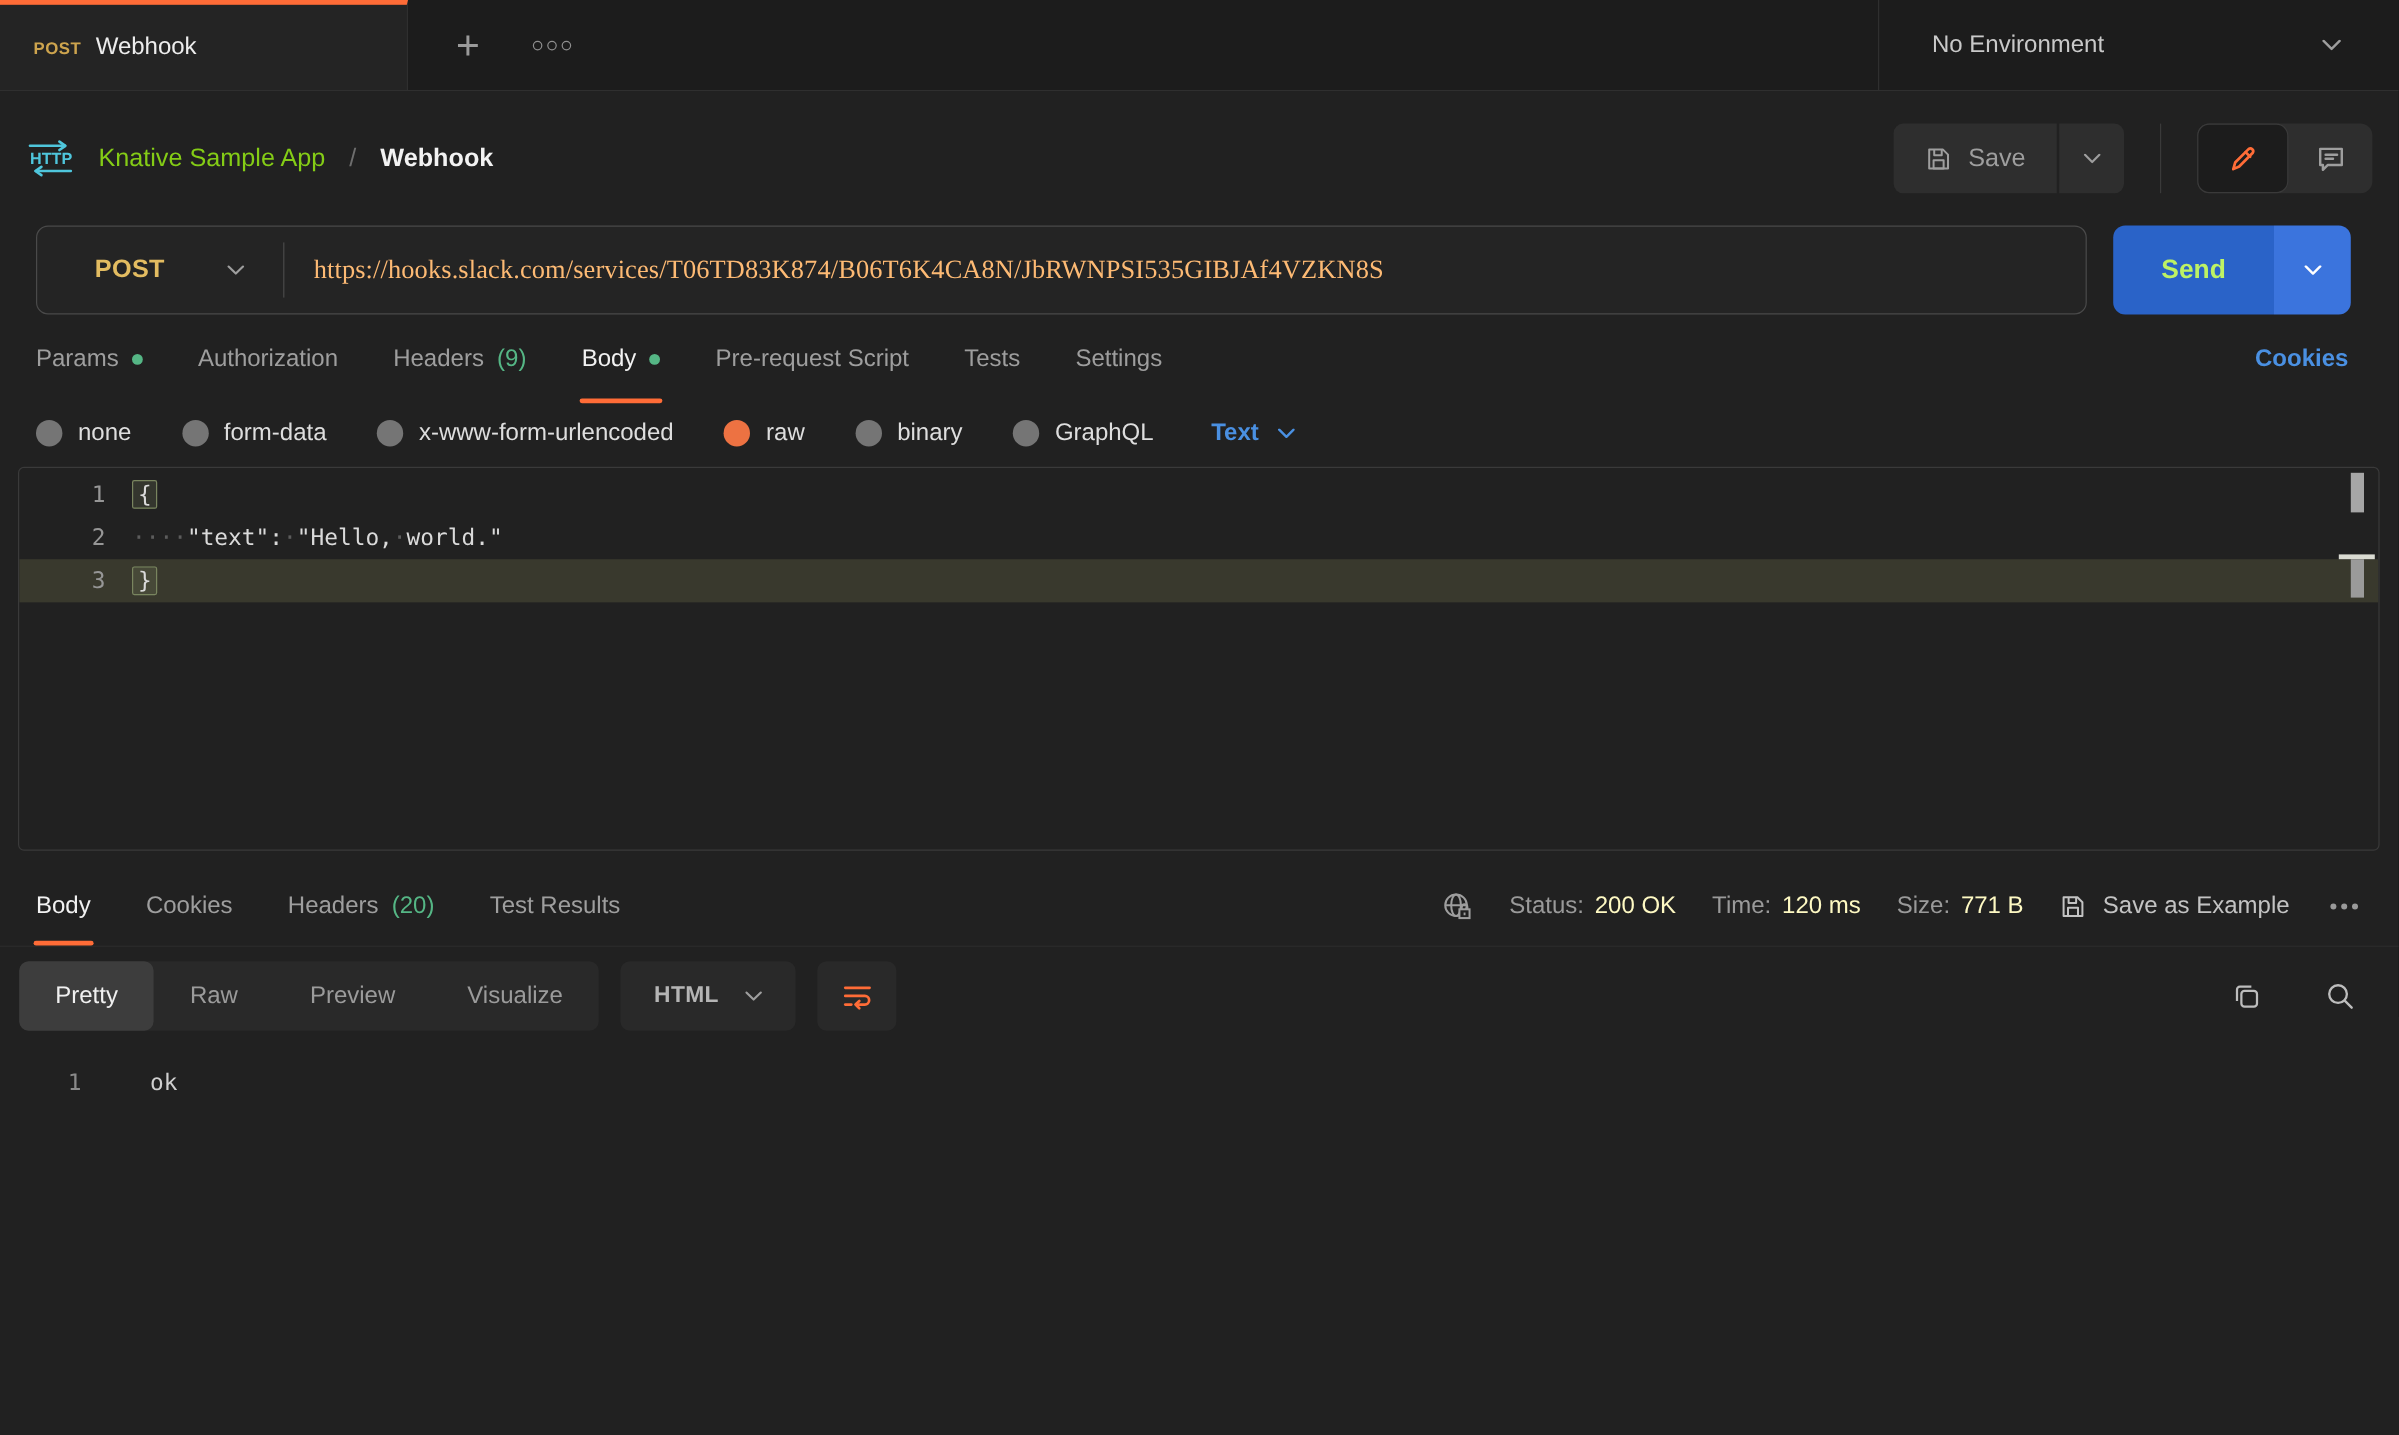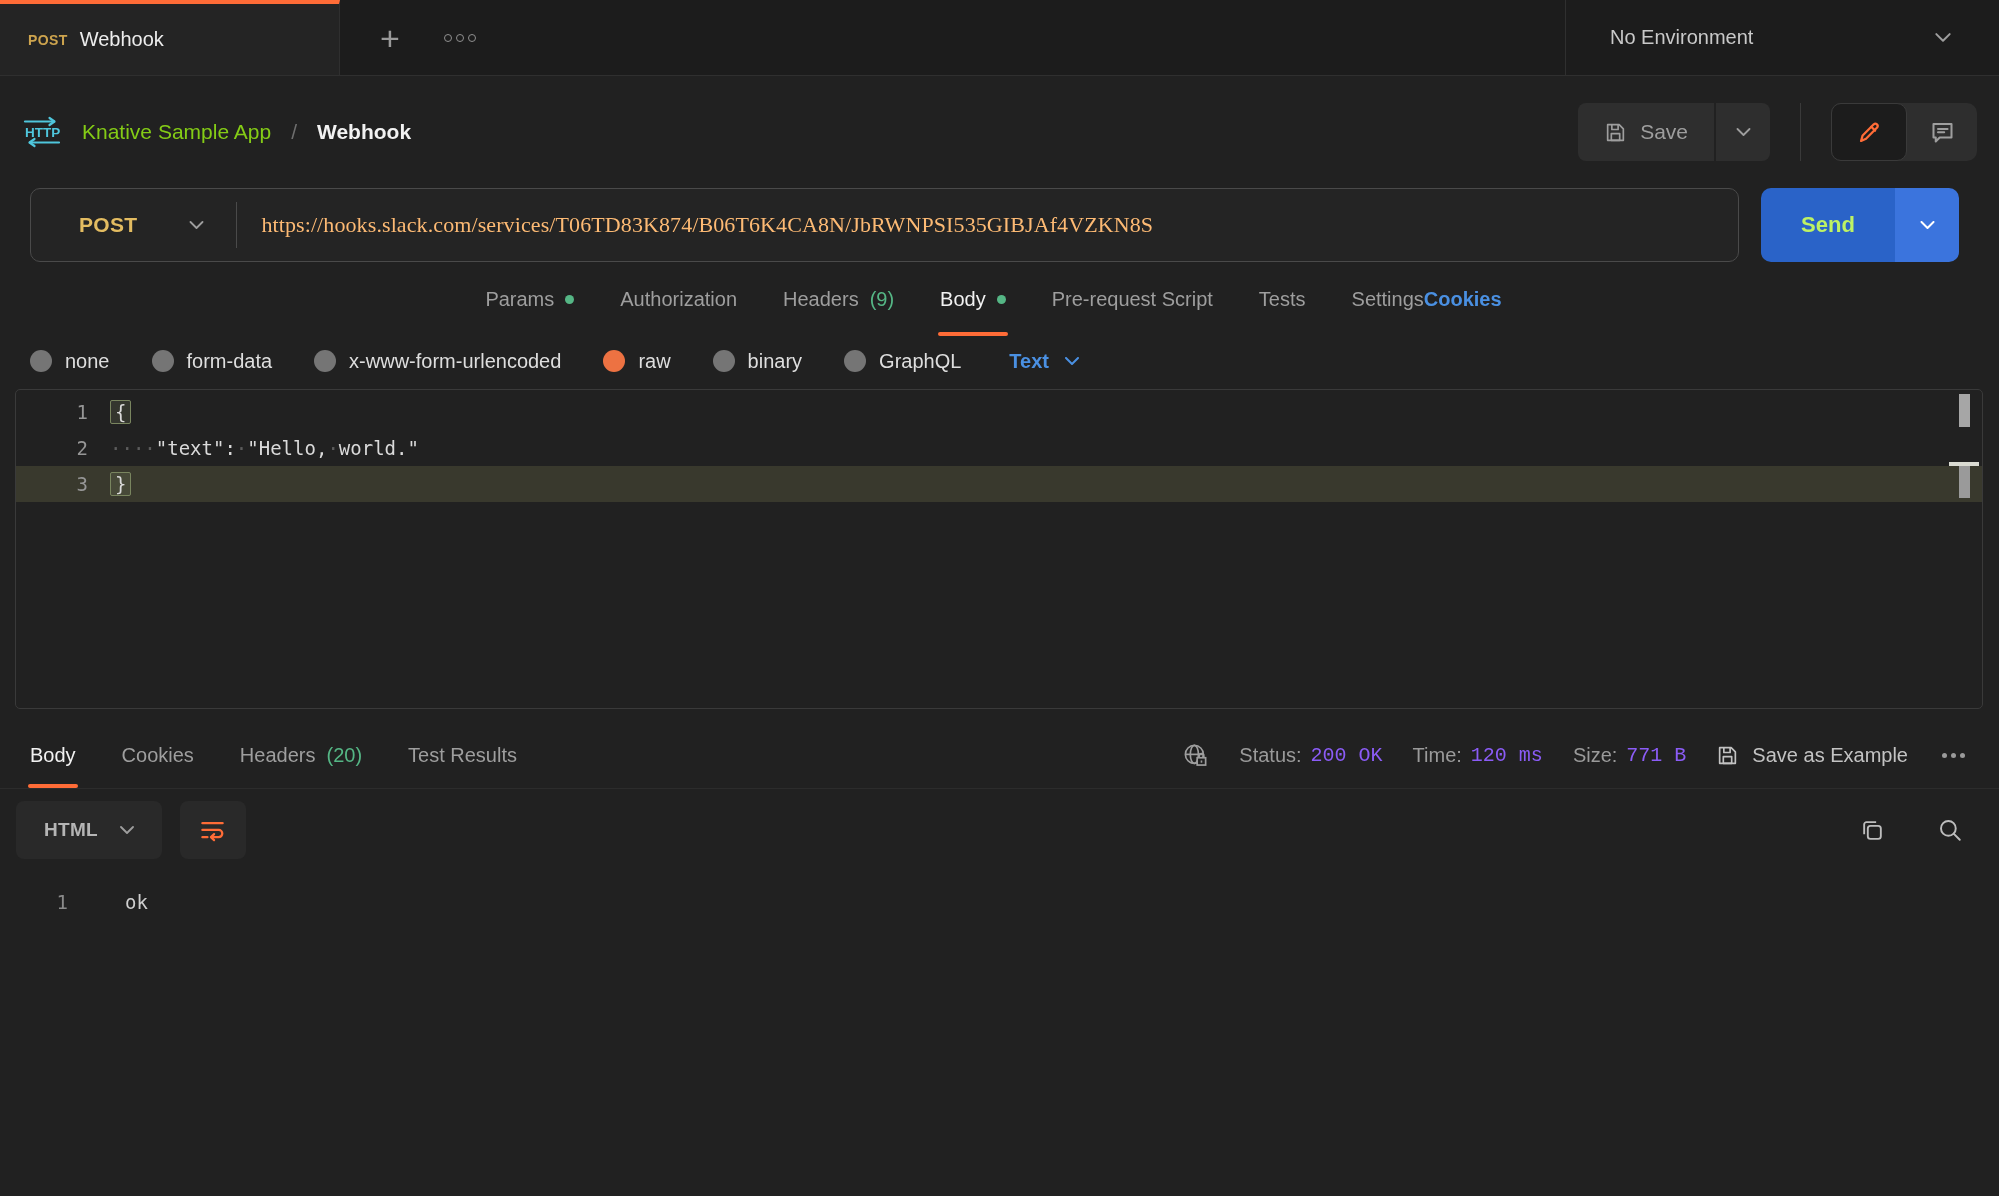--- a/index.html
+++ b/index.html
@@ -51,21 +51,21 @@
   .url-sep { width:1px; height:46px; background:#4a4a4a; }
   .url-input { flex:1; background:transparent; border:none; outline:none; color:#fdba74; font-size:22px;
         padding:0 24px; font-family:Liberation Serif, serif; letter-spacing:.1px; }
   .send-split { display:flex; }
   .btn-send { width:134px; height:74px; background:#2a63c8; border:none; border-radius:10px 0 0 10px; color:#bef264;
         font-size:22px; font-weight:bold; cursor:pointer; font-family:inherit; }
   .btn-send-chev { width:64px; height:74px; background:#3b74dd; border:none; border-radius:0 10px 10px 0;
         display:flex; align-items:center; justify-content:center; color:#fff; cursor:pointer; }
 
   
-  .req-tabs { display:flex; align-items:stretch; justify-content:center; padding:0 42px 0 30px; height:74px; }
+  .req-tabs { display:flex; align-items:stretch; justify-content:space-between; padding:0 42px 0 30px; height:74px; }
   .req-tabs-left { display:flex; gap:46px; }
   .rtab { position:relative; display:flex; align-items:center; gap:11px; font-size:20px; color:#9e9e9e; cursor:pointer; }
   .rtab .count { color:#55b685; }
   .rtab.active { color:#f2f2f2; }
   .tab-underline { position:absolute; left:-2px; right:-2px; bottom:0; height:4px; background:#ff6c37; border-radius:2px; }
   .gdot { width:9px; height:9px; border-radius:50%; background:#55b685; }
   .cookies-link { align-self:center; color:#4a90e2; font-size:20px; font-weight:bold; cursor:pointer; }
 
   
   .body-type-row { display:flex; align-items:center; gap:42px; padding:14px 30px 16px 30px; }
@@ -92,21 +92,21 @@
   .cursor-marker .cap { height:4px; background:#dadbd2; }
   .cursor-marker .bar { width:11px; height:32px; background:#9a9a9a; margin:0 auto; }
 
   
   .resp-header { margin-top:14px; height:66px; display:flex; align-items:stretch; justify-content:space-between;
         padding:0 34px 0 30px; border-bottom:1px solid #2c2c2c; }
   .resp-tabs { display:flex; gap:46px; }
   .resp-meta { display:flex; align-items:center; gap:30px; font-size:20px; }
   .meta-pair { display:flex; gap:9px; align-items:center; }
   .meta-label { color:#9a9a9a; }
-  .meta-value { color:#8b5cf6;font-family:Liberation Mono, monospace; }
+  .meta-value { color:#fef9c3; }
   .net-icon { color:#9e9e9e; display:inline-flex; cursor:pointer; }
   .save-example { display:flex; align-items:center; gap:13px; color:#c3c3c3; cursor:pointer; }
   .dots-filled { display:flex; gap:4px; cursor:pointer; margin-left:4px; }
   .dots-filled i { width:5px; height:5px; background:#9a9a9a; border-radius:50%; display:block; }
 
   
   .resp-toolbar { display:flex; align-items:center; justify-content:space-between; padding:12px 36px 10px 16px; }
   .resp-toolbar-left { display:flex; align-items:center; gap:18px; }
   .segmented { background:#292929; border-radius:8px; display:flex; height:58px; align-items:stretch; }
   .seg { padding:0 30px; display:flex; align-items:center; color:#9b9b9b; font-size:20px; cursor:pointer; }
@@ -376,20 +376,26 @@
       <span class="dots-filled">
           <i></i>
           <i></i>
           <i></i>
         </span>
     </div>
   </div>
 
   <div class="resp-toolbar">
     <div class="resp-toolbar-left">
+      <div class="segmented">
+        <span class="seg active">Pretty</span>
+        <span class="seg">Raw</span>
+        <span class="seg">Preview</span>
+        <span class="seg">Visualize</span>
+      </div>
       <div class="html-select">
         <span class="html-label">HTML</span>
         <span class="chev">
           <svg width="14" height="9" viewBox="0 0 14 9">
               <path d="M1 1l6 6 6-6" fill="none" stroke="currentColor" stroke-width="1.8" stroke-linecap="round" stroke-linejoin="round"></path>
             </svg>
         </span>
       </div>
       <button class="wrap-btn">
         <span style="display:inline-flex;">

